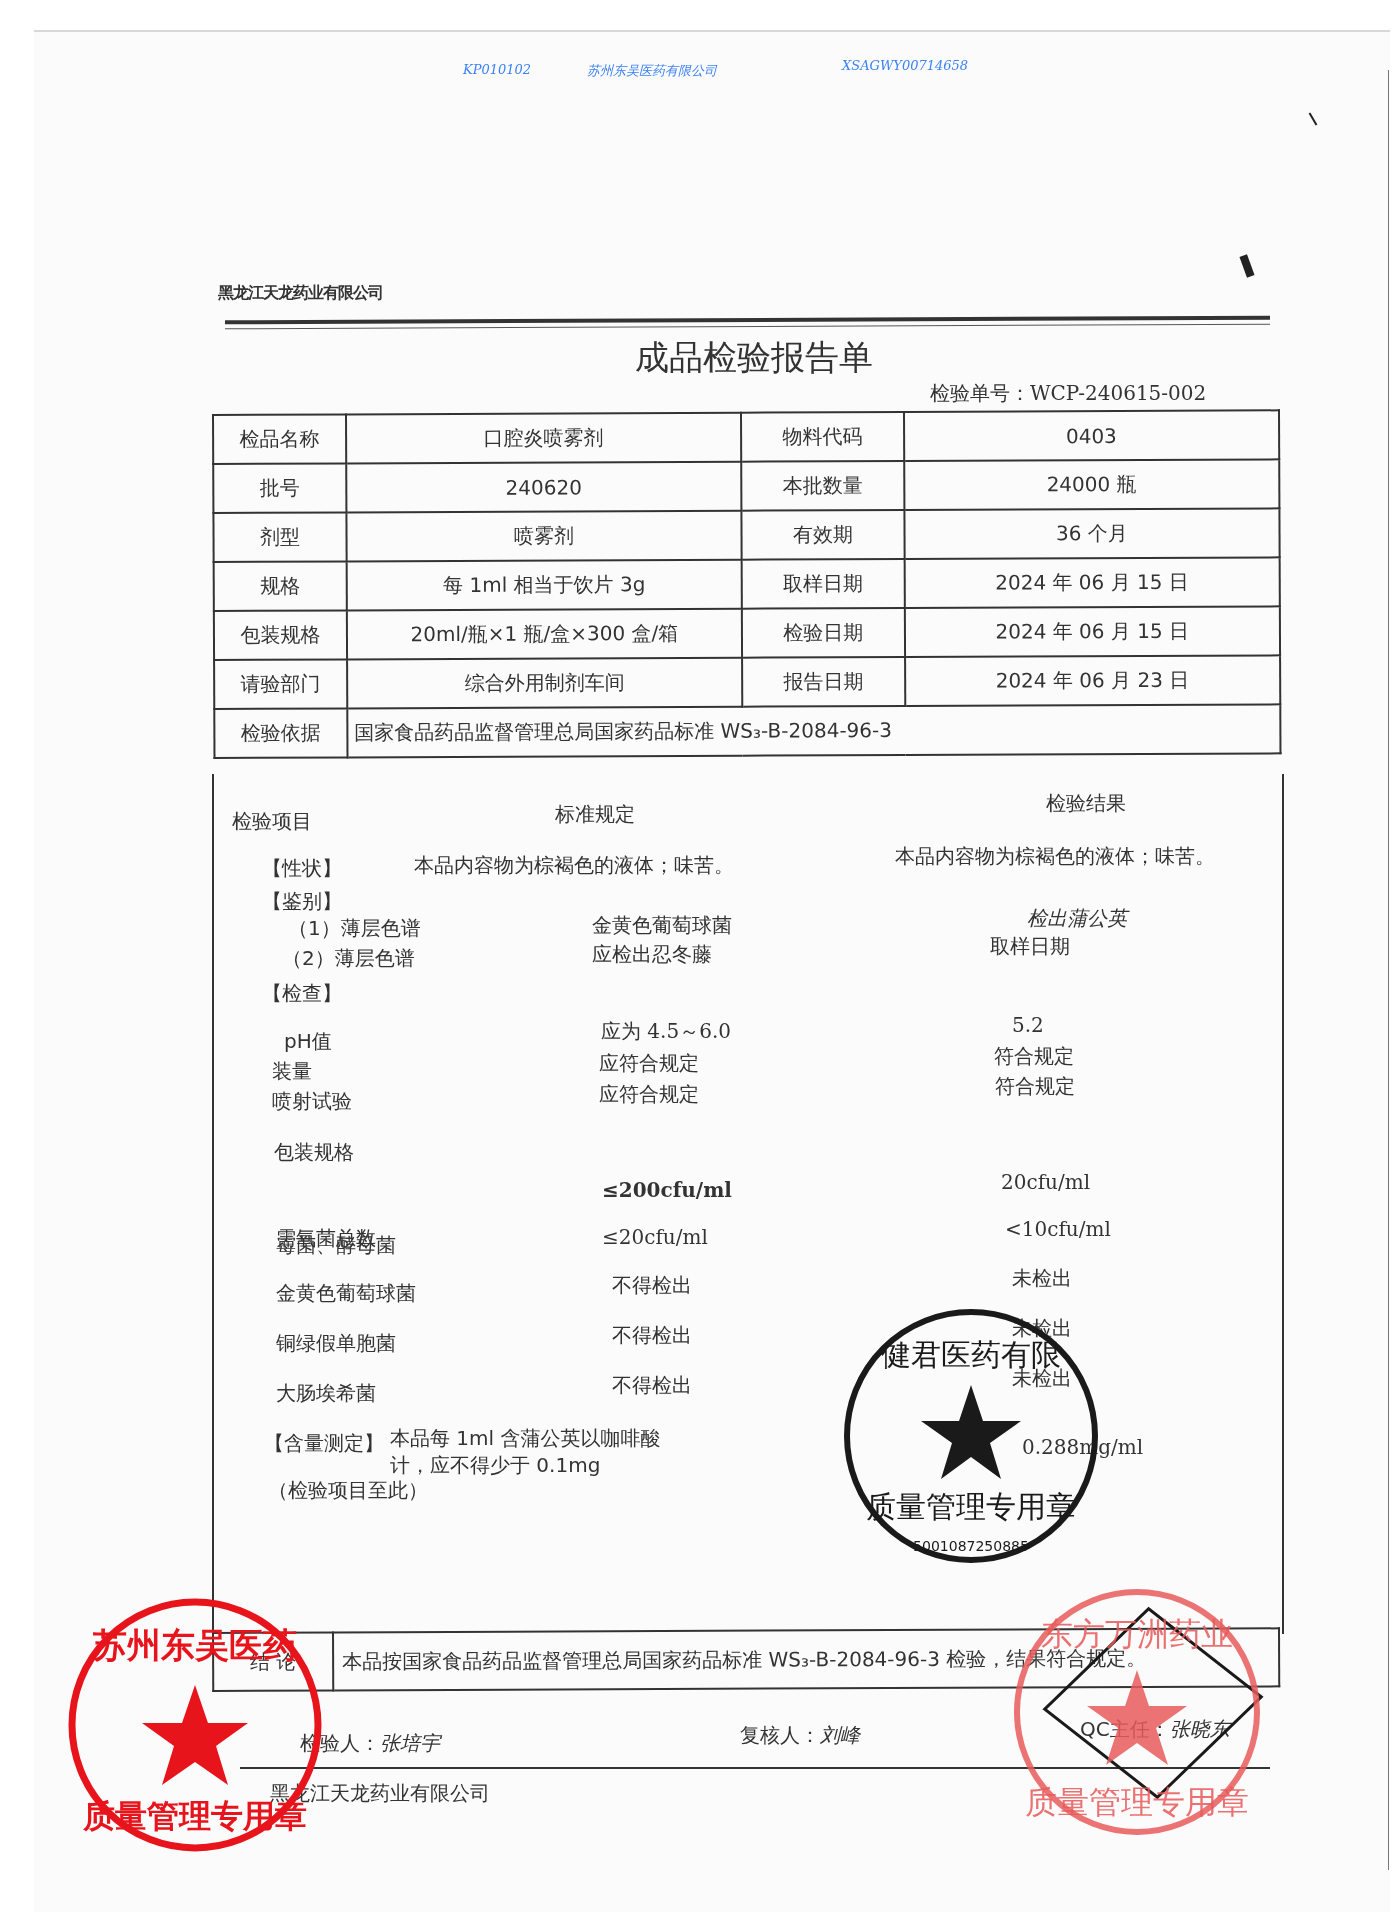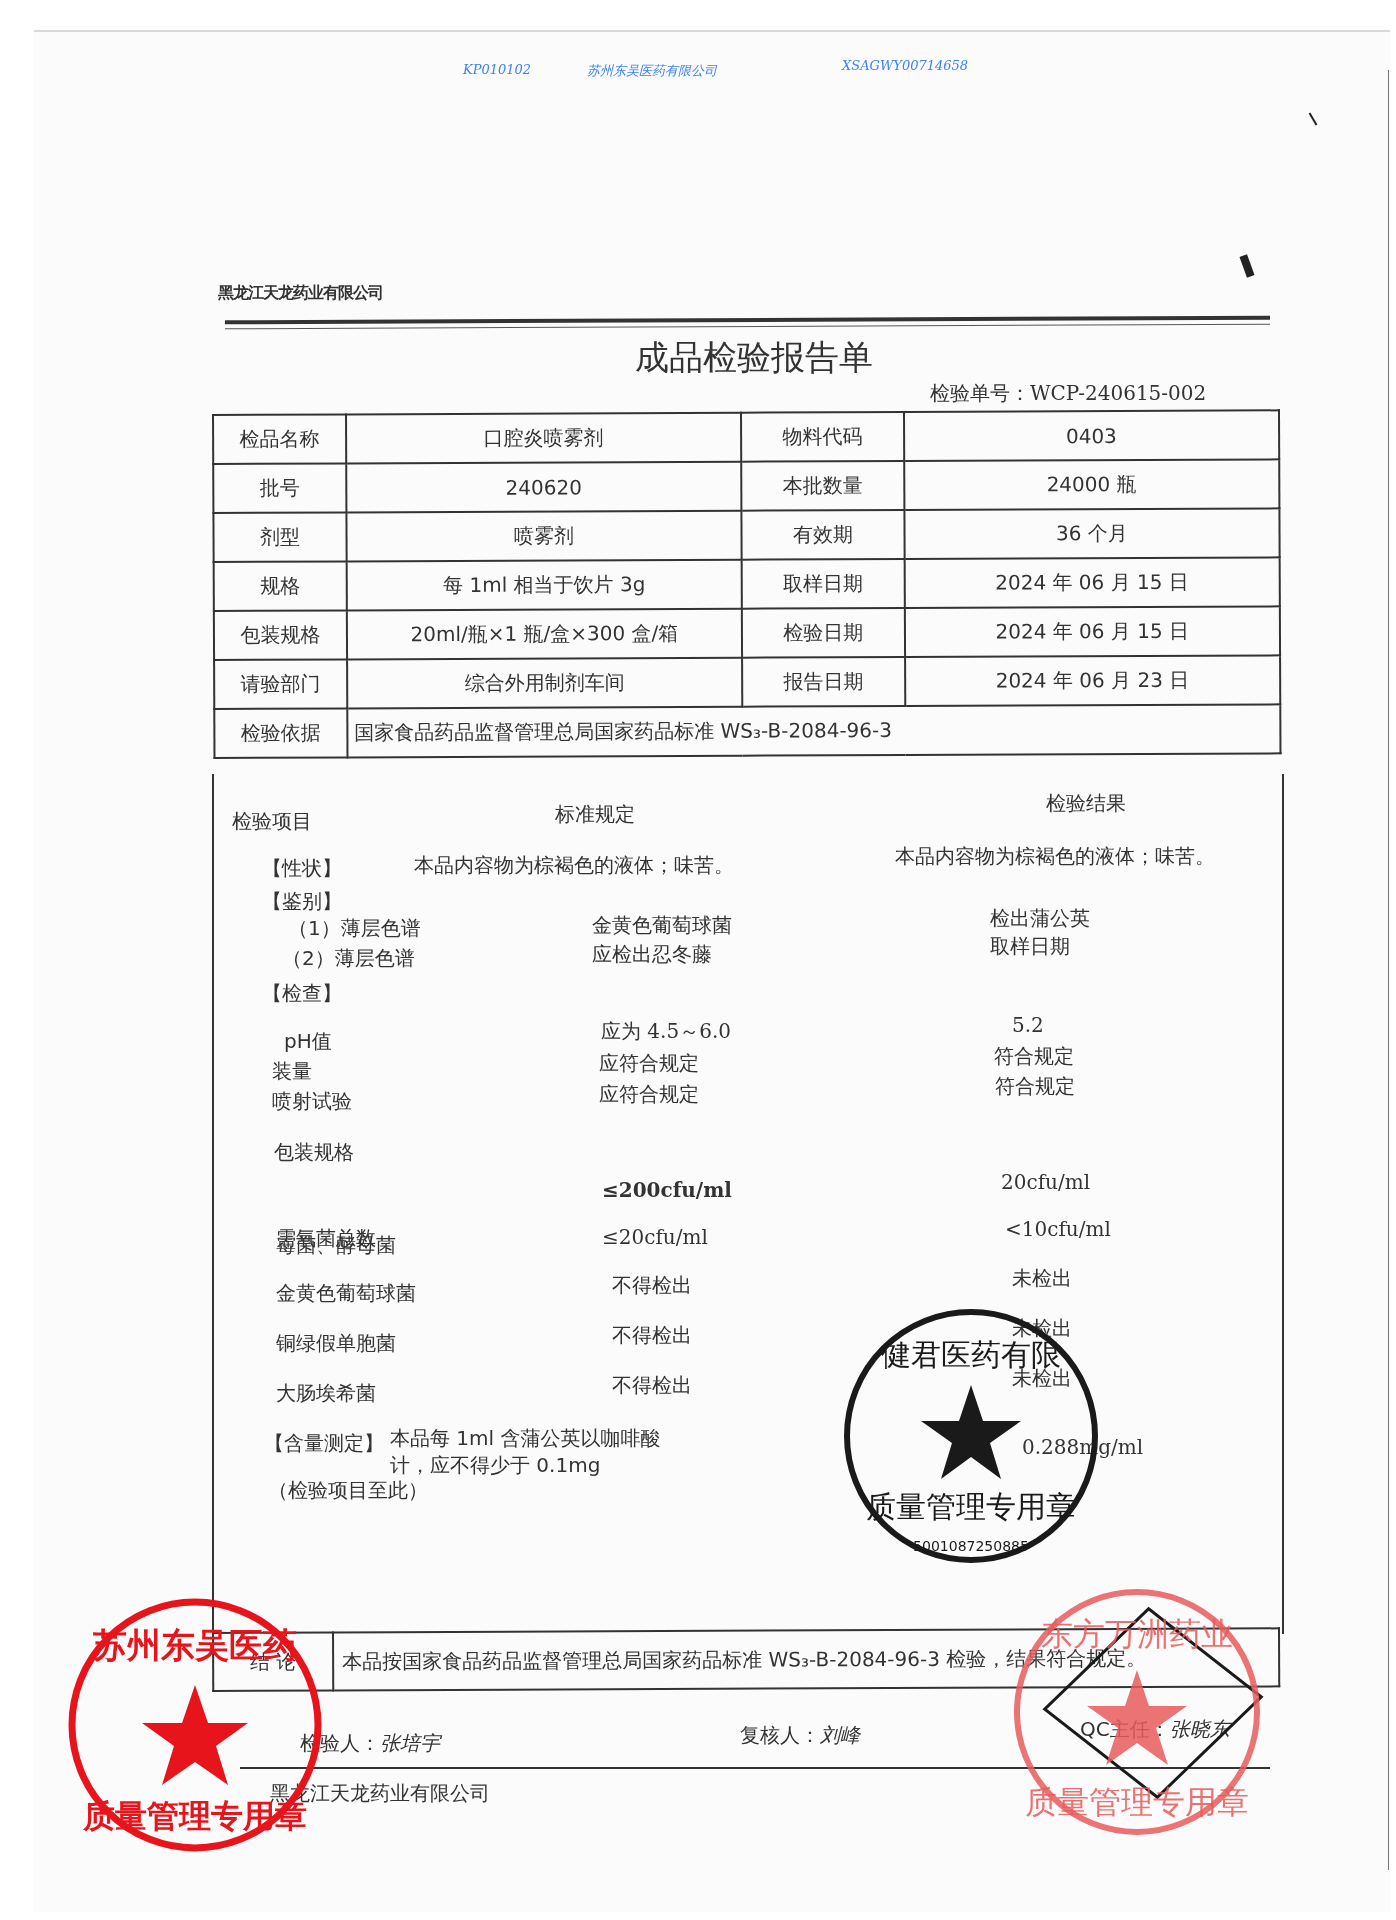--- a/index.html
+++ b/index.html
@@ -147,21 +147,21 @@
 <div class="col-head" style="left:555px;top:801px;">标准规定</div>
 <div class="col-head" style="left:1046px;top:790px;">检验结果</div>
 
 <div class="line" style="left:262px;top:855px;">【性状】</div>
 <div class="line" style="left:414px;top:852px;">本品内容物为棕褐色的液体；味苦。</div>
 <div class="line" style="left:895px;top:843px;">本品内容物为棕褐色的液体；味苦。</div>
 
 <div class="line" style="left:262px;top:888px;">【鉴别】</div>
 <div class="line" style="left:288px;top:915px;">（1）薄层色谱</div>
 <div class="line" style="left:592px;top:912px;">金黄色葡萄球菌</div>
-<div class="line" style="left:990px;top:905px;">检出蒲公英</div>
+<div class="line" style="left:1027px;top:905px;font-style:italic;">检出蒲公英</div>
 <div class="line" style="left:282px;top:945px;">（2）薄层色谱</div>
 <div class="line" style="left:592px;top:941px;">应检出忍冬藤</div>
 <div class="line" style="left:990px;top:933px;">取样日期</div>
 
 <div class="line" style="left:262px;top:980px;">【检查】</div>
 
 <div class="line" style="left:284px;top:1028px;">pH值</div>
 <div class="line mono" style="left:601px;top:1018px;">应为 4.5～6.0</div>
 <div class="line mono" style="left:1012px;top:1013px;">5.2</div>
 

